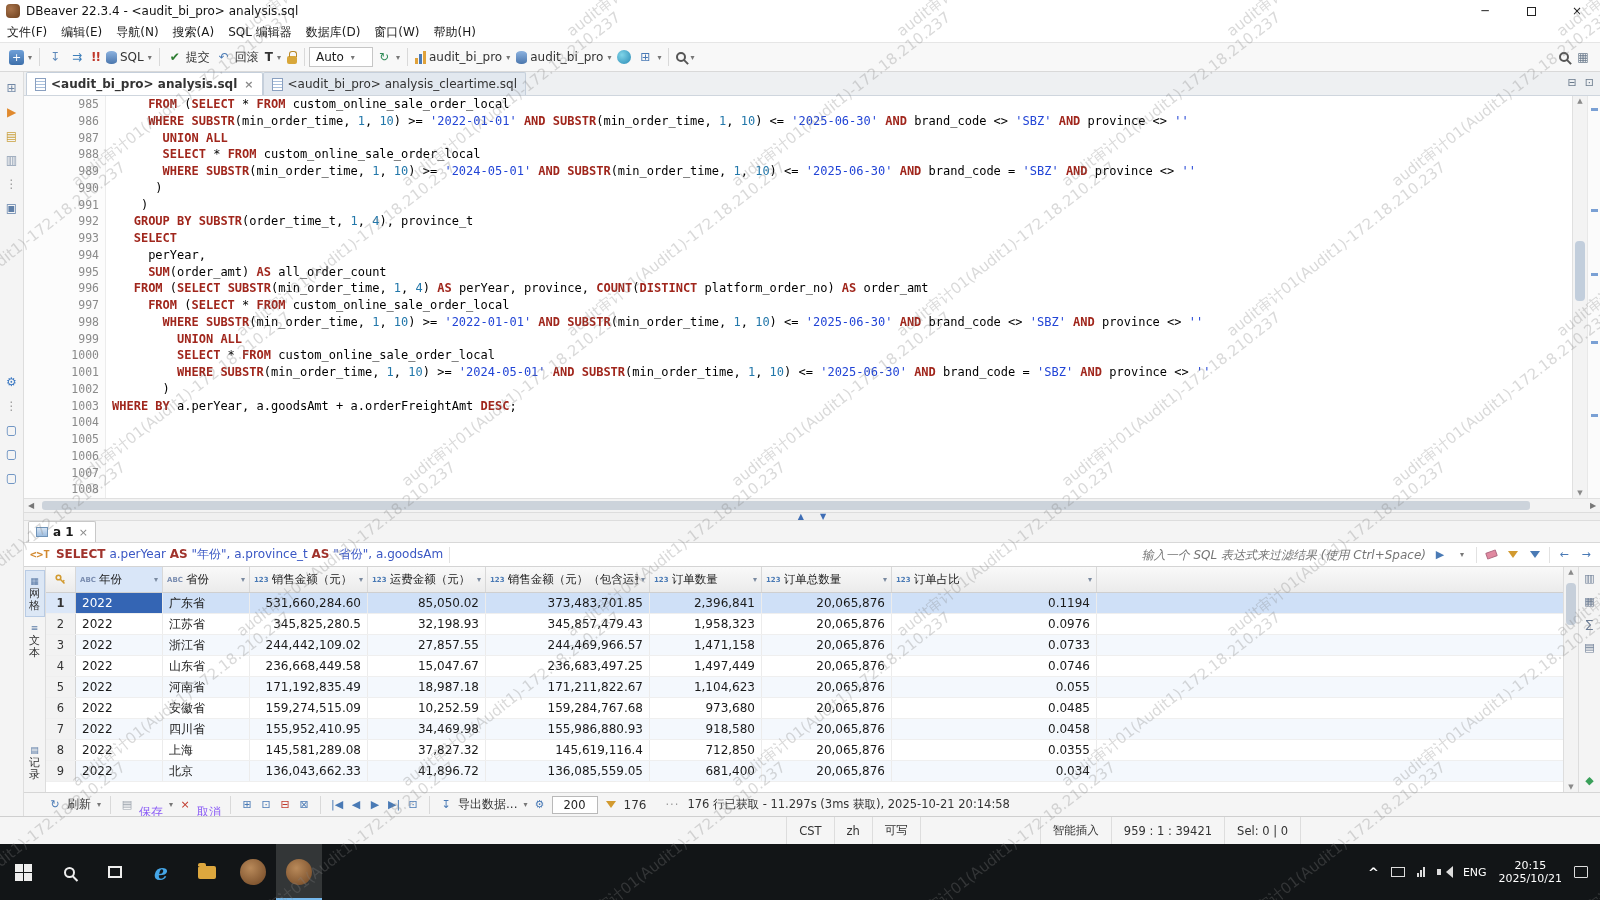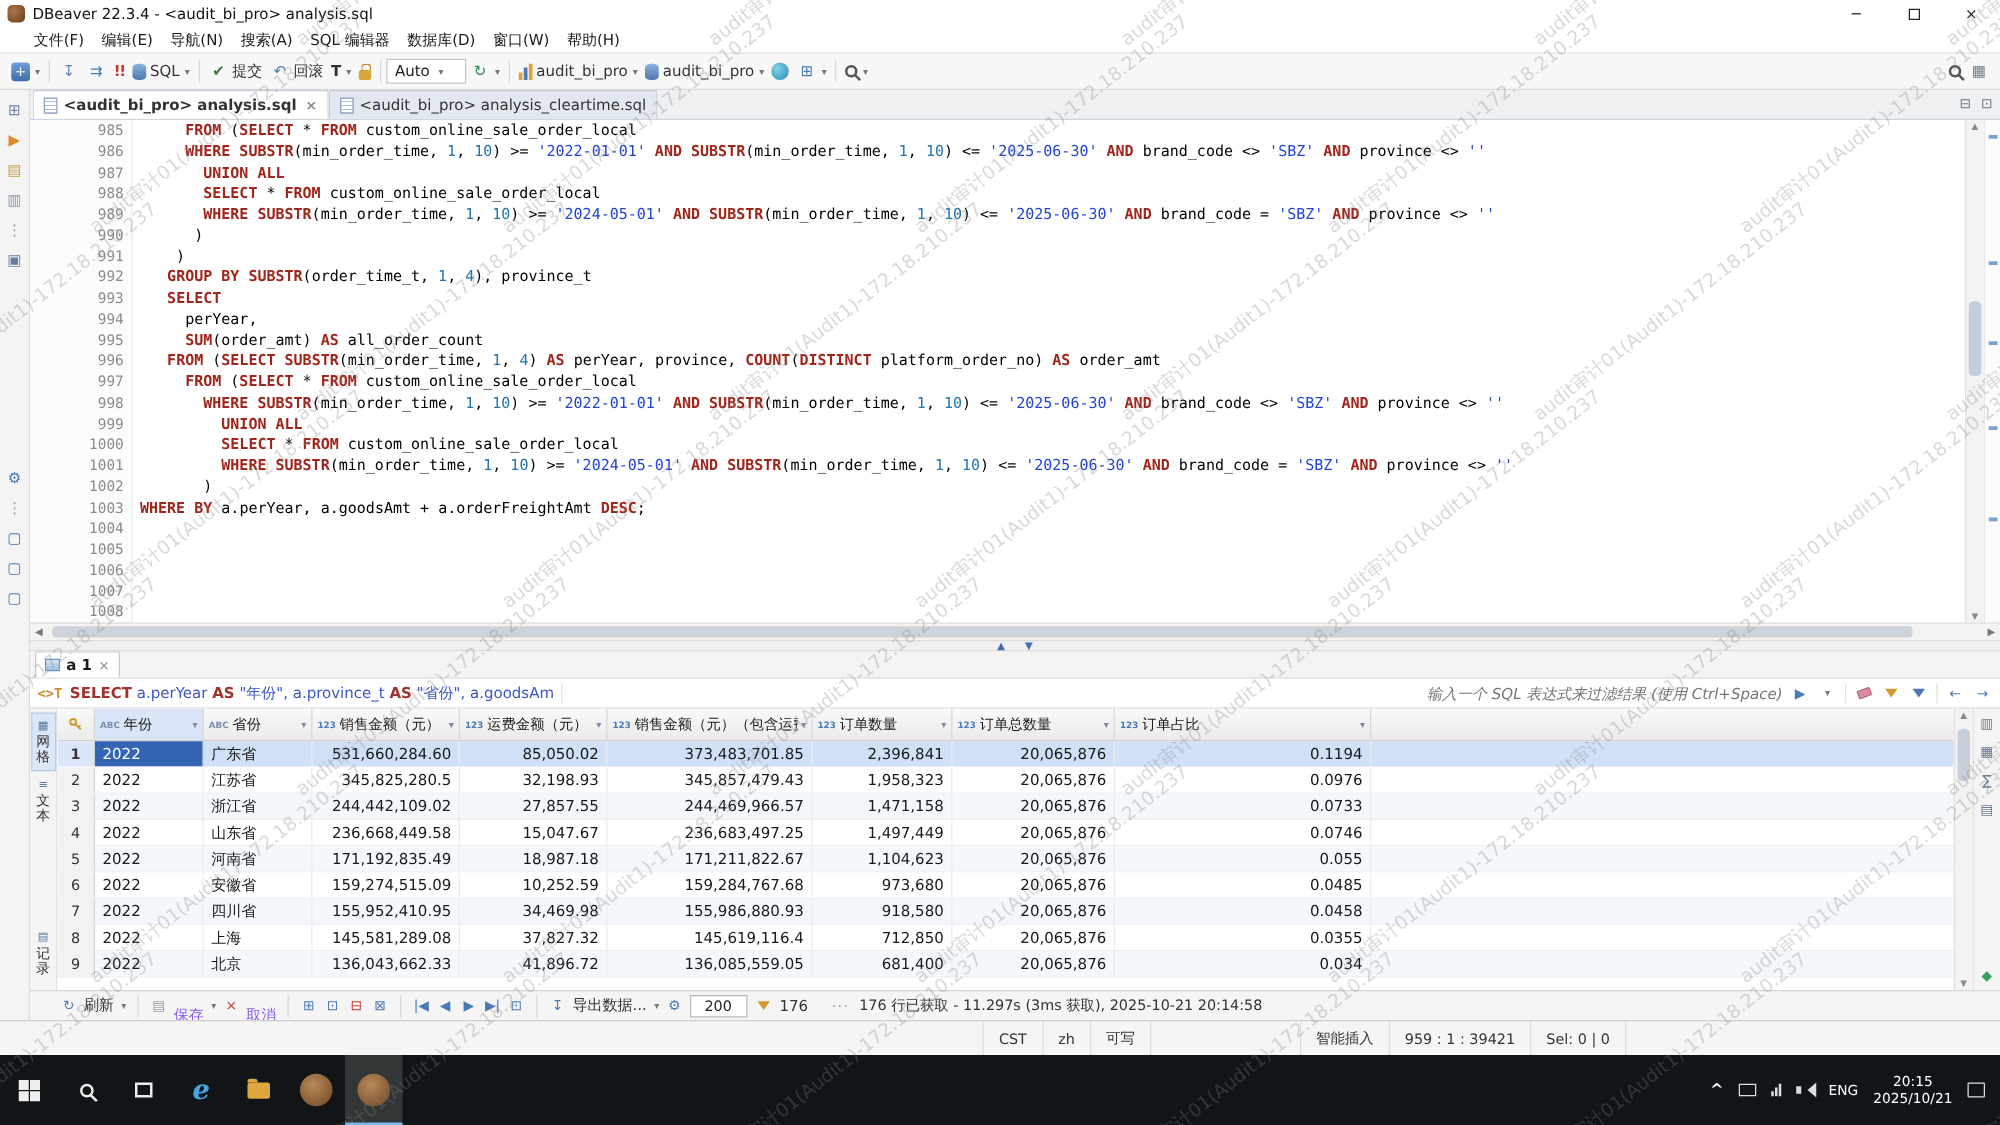--- a/index.html
+++ b/index.html
@@ -9,21 +9,21 @@
 
   
   .titlebar{height:22px;background:#fff;display:flex;align-items:center;padding-left:6px;flex:none;}
   .logo{width:14px;height:14px;border-radius:4px;background:radial-gradient(circle at 35% 35%,#a9744b,#6c3f1d);margin-right:6px;flex:none;}
   .titletext{font-size:12px;color:#111;white-space:nowrap;}
   .winbtns{margin-left:auto;display:flex;height:100%;}
   .winbtn{width:46px;display:flex;align-items:center;justify-content:center;font-size:12px;color:#222;}
   .maxbox{width:9px;height:9px;border:1px solid #222;display:inline-block;}
 
   
-  .menubar{height:20px;background:#fff;display:flex;align-items:center;padding-left:20px;flex:none;}
+  .menubar{height:20px;background:#fff;display:flex;align-items:center;padding-left:0;flex:none;}
   .menu-item{padding:1px 7px;color:#1a1a1a;white-space:nowrap;}
 
   
   .toolbar{height:30px;background:#f8f8f8;border-top:1px solid #e6e6e6;border-bottom:1px solid #d9d9d9;display:flex;align-items:center;padding:0 6px;flex:none;}
   .tbtn{height:24px;display:flex;align-items:center;padding:0 3px;gap:3px;border-radius:3px;white-space:nowrap;color:#333;}
   .tsep{width:1px;height:18px;background:#d9d9d9;margin:0 4px;flex:none;}
   .dd{font-size:8px;color:#777;margin-left:1px;}
   .combo{height:20px;background:#fff;border:1px solid #c6c6c6;display:flex;align-items:center;padding:0 6px;gap:6px;min-width:64px;}
   .plug{width:15px;height:15px;border-radius:3px;background:linear-gradient(#6fa0d8,#3d6faa);color:#fff;font-size:11px;display:flex;align-items:center;justify-content:center;}
   .db-cyl{width:11px;height:13px;background:linear-gradient(#8db3e0,#4a76ad);border-radius:5px/3px;flex:none;}

